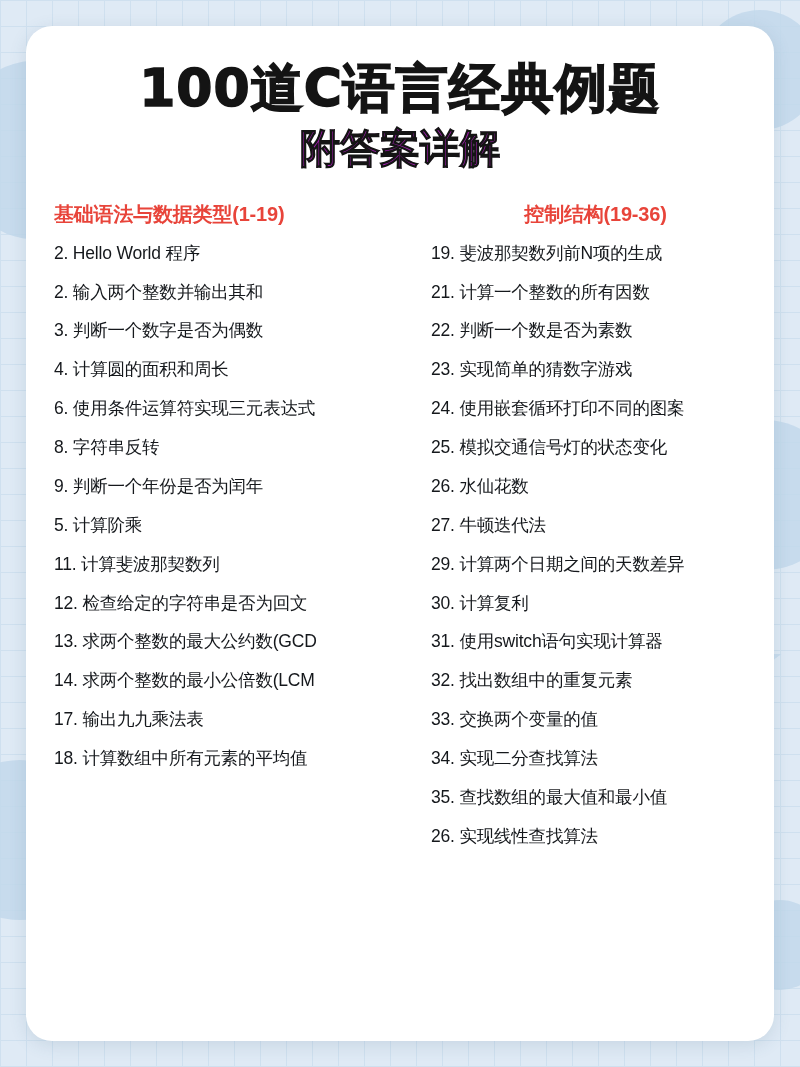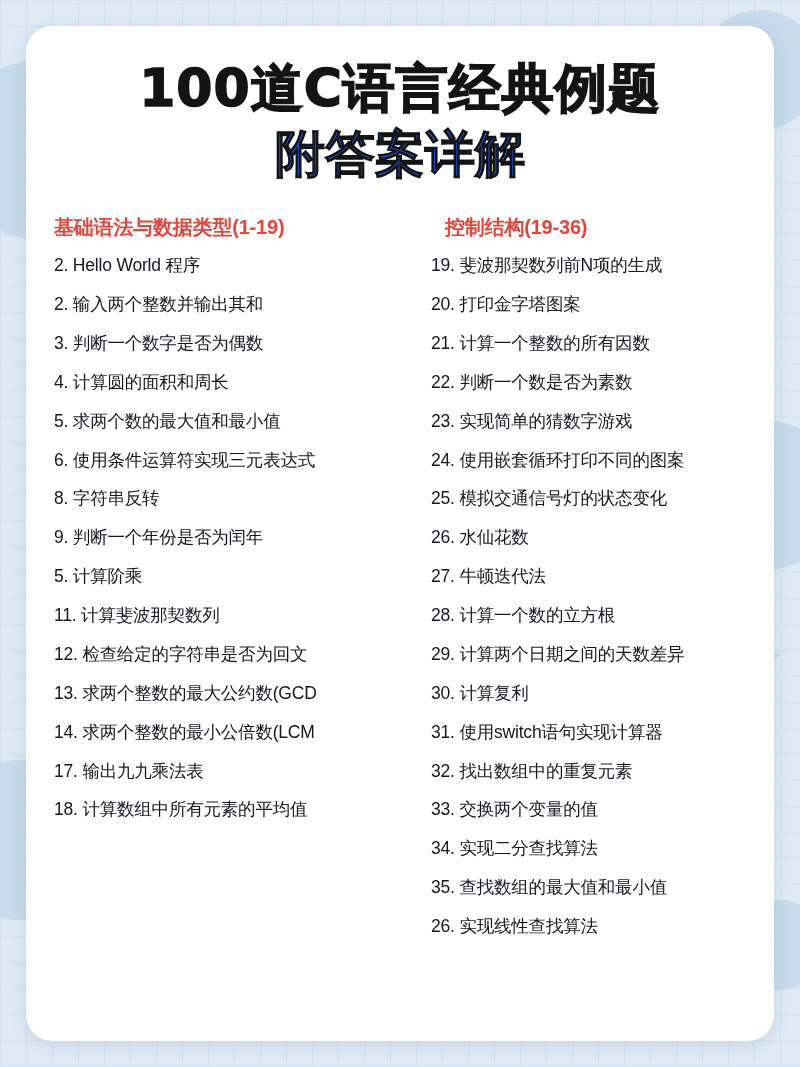--- a/index.html
+++ b/index.html
@@ -80,23 +80,23 @@
     white-space: nowrap;
   }
   .sub-title-wrap {
     display: flex;
     justify-content: center;
     margin-top: 6px;
   }
   .sub-title {
     display: inline-block;
     font-family: "DejaVu Sans", "Liberation Sans", sans-serif;
-    font-size: 50px;
+    font-size: 40px;
     font-weight: 900;
-    color: #1d4ed8;
+    color: #a21caf;
     -webkit-text-stroke: 1px #141414;
     position: relative;
     padding: 0 6px 2px 6px;
     line-height: 1.25;
   }
   .sub-title::after {
     content: "";
     position: absolute;
     left: 0;
     right: 0;
@@ -118,21 +118,21 @@
     min-width: 0;
   }
   .col-head {
     font-size: 20px;
     font-weight: 700;
     color: #e8443a;
     margin-bottom: 6px;
     white-space: nowrap;
     letter-spacing: -0.2px;
   }
-  .col-head.c2 { padding-left: 36px; }
+  .col-head.c2 { padding-left: 36px; text-align: center; }
 
   ul.items {
     list-style: none;
     margin: 0;
     padding: 0;
   }
   ul.items li {
     font-size: 17.5px;
     color: #15181c;
     line-height: 1.25;
@@ -170,47 +170,44 @@
 
   <div class="columns">
 
     <div class="col col1">
       <div class="col-head">基础语法与数据类型(1-19)</div>
       <ul class="items">
         <li>2. Hello World 程序</li>
         <li>2. 输入两个整数并输出其和</li>
         <li>3. 判断一个数字是否为偶数</li>
         <li>4. 计算圆的面积和周长</li>
-        <li>5. 求两个数的最大值和最小值</li>
         <li>6. 使用条件运算符实现三元表达式</li>
         <li>8.  字符串反转</li>
         <li>9. 判断一个年份是否为闰年</li>
         <li>5. 计算阶乘</li>
         <li>11. 计算斐波那契数列</li>
         <li>12. 检查给定的字符串是否为回文</li>
         <li>13. 求两个整数的最大公约数(GCD</li>
         <li>14. 求两个整数的最小公倍数(LCM</li>
         <li>17. 输出九九乘法表</li>
         <li>18. 计算数组中所有元素的平均值</li>
       </ul>
     </div>
 
     <div class="col col2">
       <div class="col-head c2">控制结构(19-36)</div>
       <ul class="items">
         <li>19. 斐波那契数列前N项的生成</li>
-        <li>20. 打印金字塔图案</li>
         <li>21. 计算一个整数的所有因数</li>
         <li>22. 判断一个数是否为素数</li>
         <li>23. 实现简单的猜数字游戏</li>
         <li>24. 使用嵌套循环打印不同的图案</li>
         <li>25. 模拟交通信号灯的状态变化</li>
         <li>26. 水仙花数</li>
         <li>27. 牛顿迭代法</li>
-        <li>28. 计算一个数的立方根</li>
         <li>29. 计算两个日期之间的天数差异</li>
         <li>30. 计算复利</li>
         <li>31. 使用switch语句实现计算器</li>
         <li>32. 找出数组中的重复元素</li>
         <li>33. 交换两个变量的值</li>
         <li>34. 实现二分查找算法</li>
         <li>35. 查找数组的最大值和最小值</li>
         <li>26. 实现线性查找算法</li>
       </ul>
     </div>

